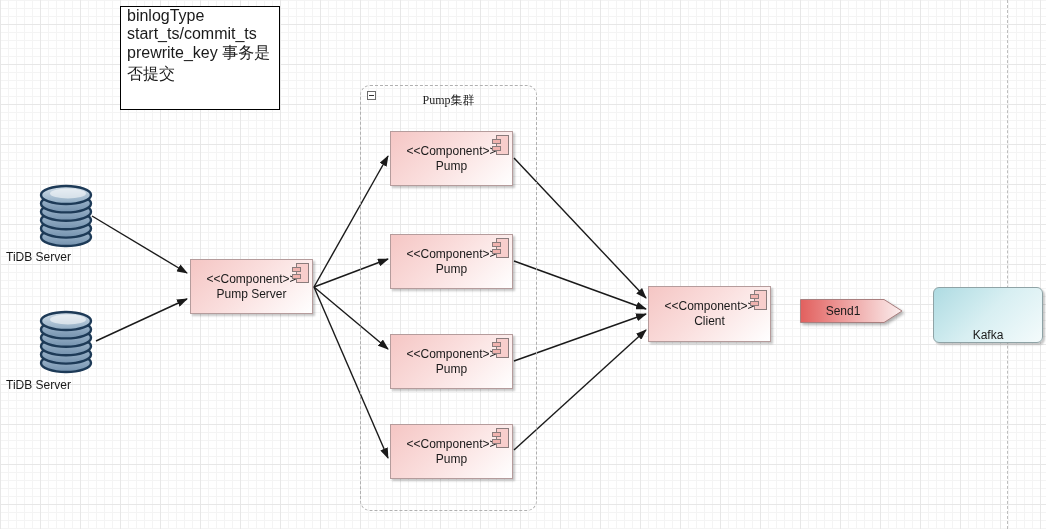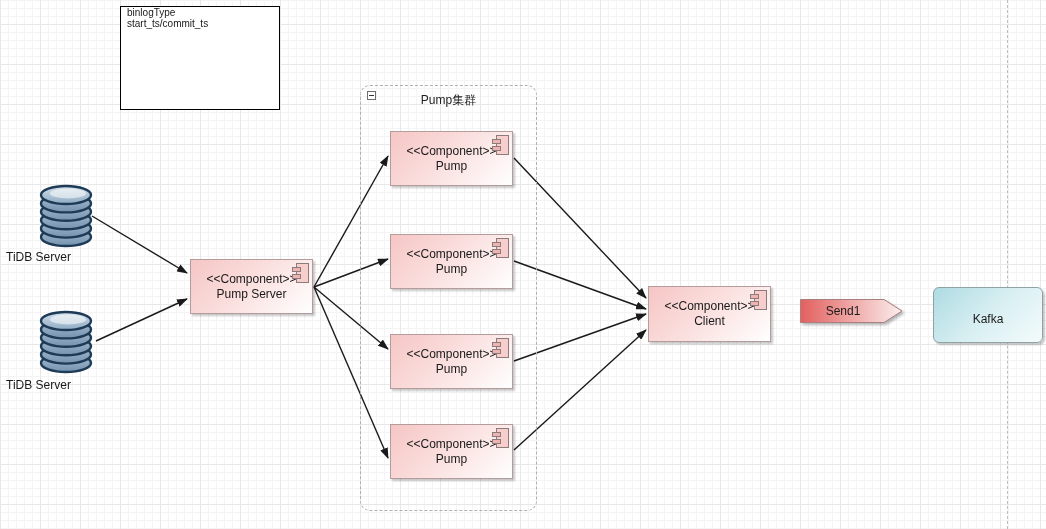--- a/index.html
+++ b/index.html
@@ -20,55 +20,55 @@
     background-position:0 0,0 24px,0 0,0 0;
   }
   .abs{position:absolute;}
   #page-divider{left:1007px;top:0;width:0;height:529px;border-left:1px dashed #bdbdbd;}
   #connectors{left:0;top:0;pointer-events:none;}
 
   
   .note{left:120px;top:6px;width:160px;height:104px;background:#ffffff;border:1px solid #000;box-sizing:border-box;}
   .note-header{position:relative;height:23px;background:linear-gradient(#dcdcdc,#cfcfcf);border-bottom:1px solid #000;
     display:flex;align-items:center;justify-content:center;font-size:14px;}
-  .note-body{display:flex;flex-direction:column;justify-content:flex-start;height:56px;padding:0 6px;font-size:10px;}
+  .note-body{display:flex;flex-direction:column;justify-content:space-between;height:56px;padding:0 6px;font-size:16px;}
   .collapse{position:absolute;left:4px;top:6px;width:9px;height:9px;border:1px solid #6e6e6e;background:#fff;
     display:flex;align-items:center;justify-content:center;box-sizing:border-box;cursor:pointer;}
   .collapse i{display:block;width:5px;height:1px;background:#333;}
 
   
   .db-label{font-size:12px;text-align:left;width:120px;}
 
   
   .component{
     width:123px;height:55px;box-sizing:border-box;
     background:linear-gradient(135deg,#f5c6c4 0%,#fadedd 45%,#ffffff 100%);
     border:1px solid #b59c9c;
     box-shadow:2px 2px 2px rgba(0,0,0,0.22);
     display:flex;flex-direction:column;align-items:center;justify-content:center;
     font-size:12px;line-height:15px;text-align:center;
   }
   .comp-icon{position:absolute;top:3px;right:3px;}
 
   
   .cluster{left:360px;top:85px;width:177px;height:426px;border:1px dashed #b0b0b0;border-radius:10px;box-sizing:border-box;}
-  .cluster-title{position:absolute;left:0;top:6px;width:100%;text-align:center;font-size:12px;color:#222;}
+  .cluster-title{position:absolute;left:0;top:6px;width:100%;text-align:center;font-size:12px;color:#222;font-family:Liberation Serif, serif;}
   .cluster .collapse{left:6px;top:5px;}
 
   
   .send{left:800px;top:299px;width:103px;height:24px;filter:drop-shadow(2px 2px 1.5px rgba(0,0,0,0.3));}
   .send-label{position:absolute;left:0;top:0;width:86px;height:24px;display:flex;align-items:center;justify-content:center;font-size:12px;}
 
   
   .kafka{
     left:933px;top:287px;width:110px;height:56px;box-sizing:border-box;
     background:linear-gradient(135deg,#aedbe2 0%,#d8eff2 50%,#f4fbfc 100%);
     border:1px solid #8fa3a6;border-radius:6px;
     box-shadow:2px 2px 2px rgba(0,0,0,0.22);
-    display:flex;justify-content:center;align-items:center;padding-top:7px;font-size:12px;
+    display:flex;justify-content:center;align-items:flex-end;padding-top:7px;font-size:12px;
   }
 </style>
 </head>
 <body>
 
 <div id="canvas">
 
   <svg width="0" height="0" style="position:absolute">
     <defs>
       <linearGradient id="cylBody" x1="0" y1="0" x2="0" y2="1">
@@ -103,20 +103,21 @@
       <line x1="514" y1="261" x2="646" y2="309" marker-end="url(#ah)"></line>
       <line x1="514" y1="361" x2="646" y2="314" marker-end="url(#ah)"></line>
       <line x1="514" y1="450" x2="646" y2="330" marker-end="url(#ah)"></line>
     </g>
   </svg>
 
   <div class="abs note">
     <div class="note-body">
       <div>binlogType</div>
       <div>start_ts/commit_ts</div>
+      <div>prewrite_key 事务是否提交</div>
     </div>
   </div>
 
   <div class="abs" style="left:38px;top:184px;">
     <svg width="56" height="64" viewBox="0 0 56 64">
       <g stroke="#1d3a57" stroke-width="2.4" fill="url(#cylBody)">
         <ellipse cx="28" cy="53" rx="25" ry="9"></ellipse>
         <ellipse cx="28" cy="44.6" rx="25" ry="9"></ellipse>
         <ellipse cx="28" cy="36.2" rx="25" ry="9"></ellipse>
         <ellipse cx="28" cy="27.8" rx="25" ry="9"></ellipse>

